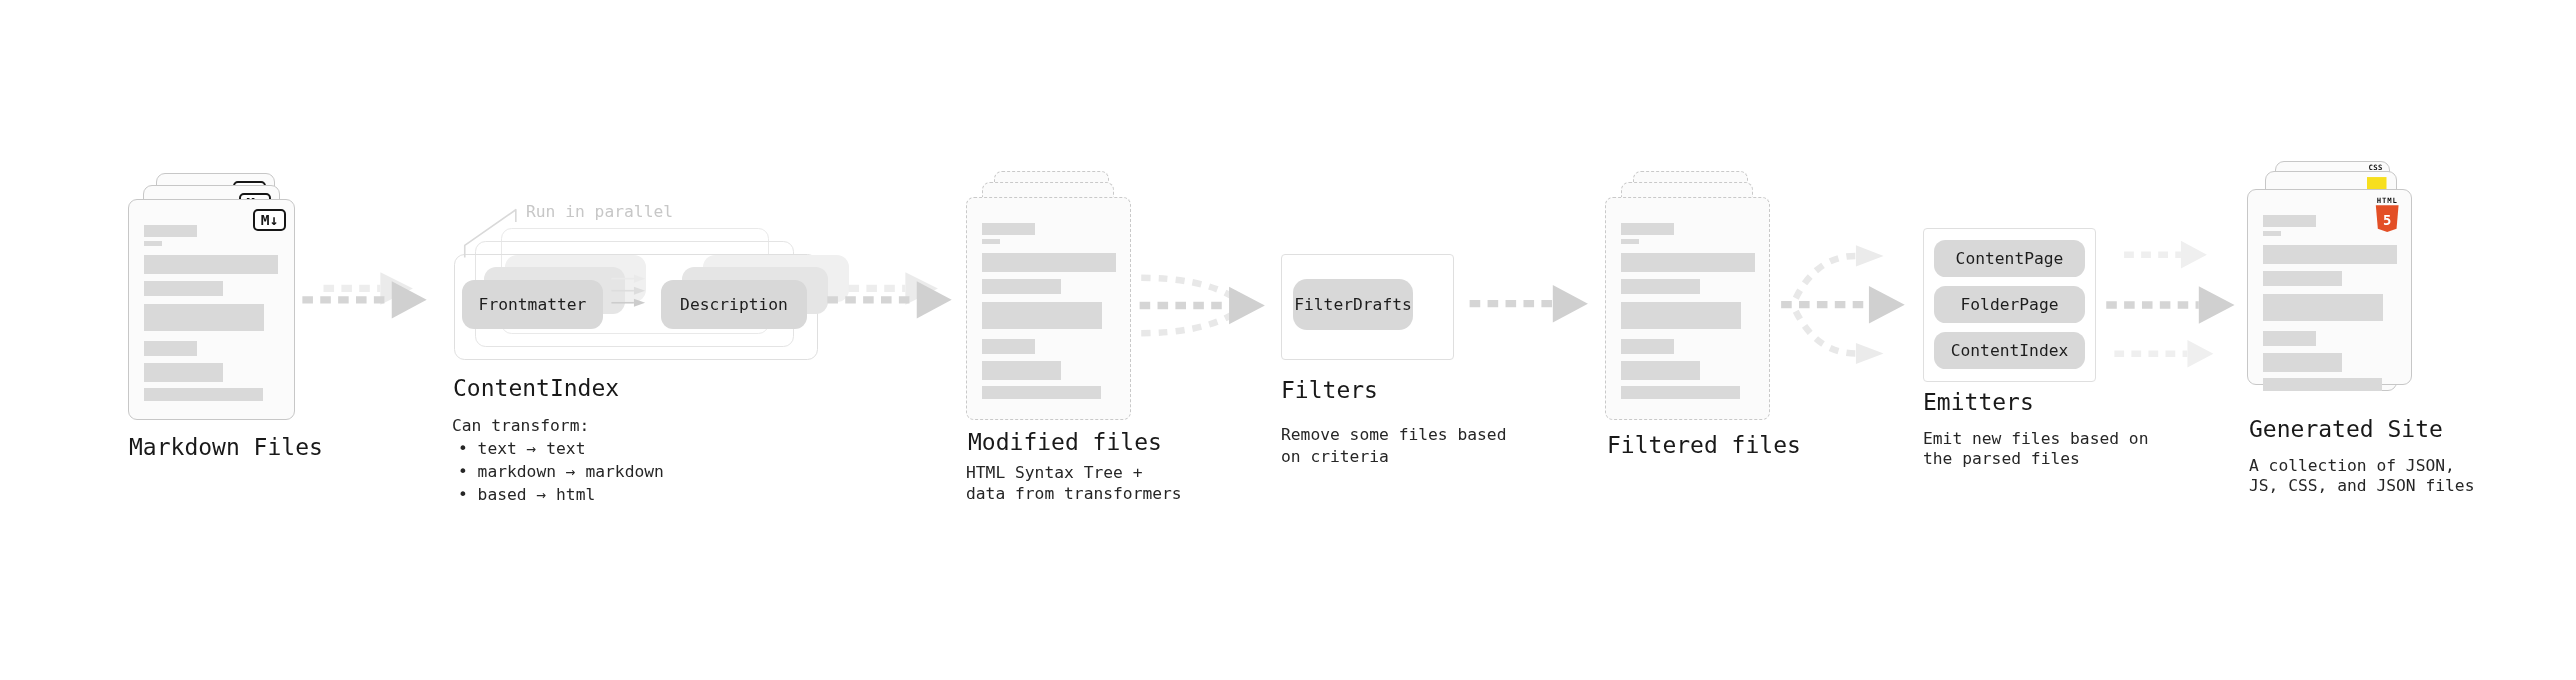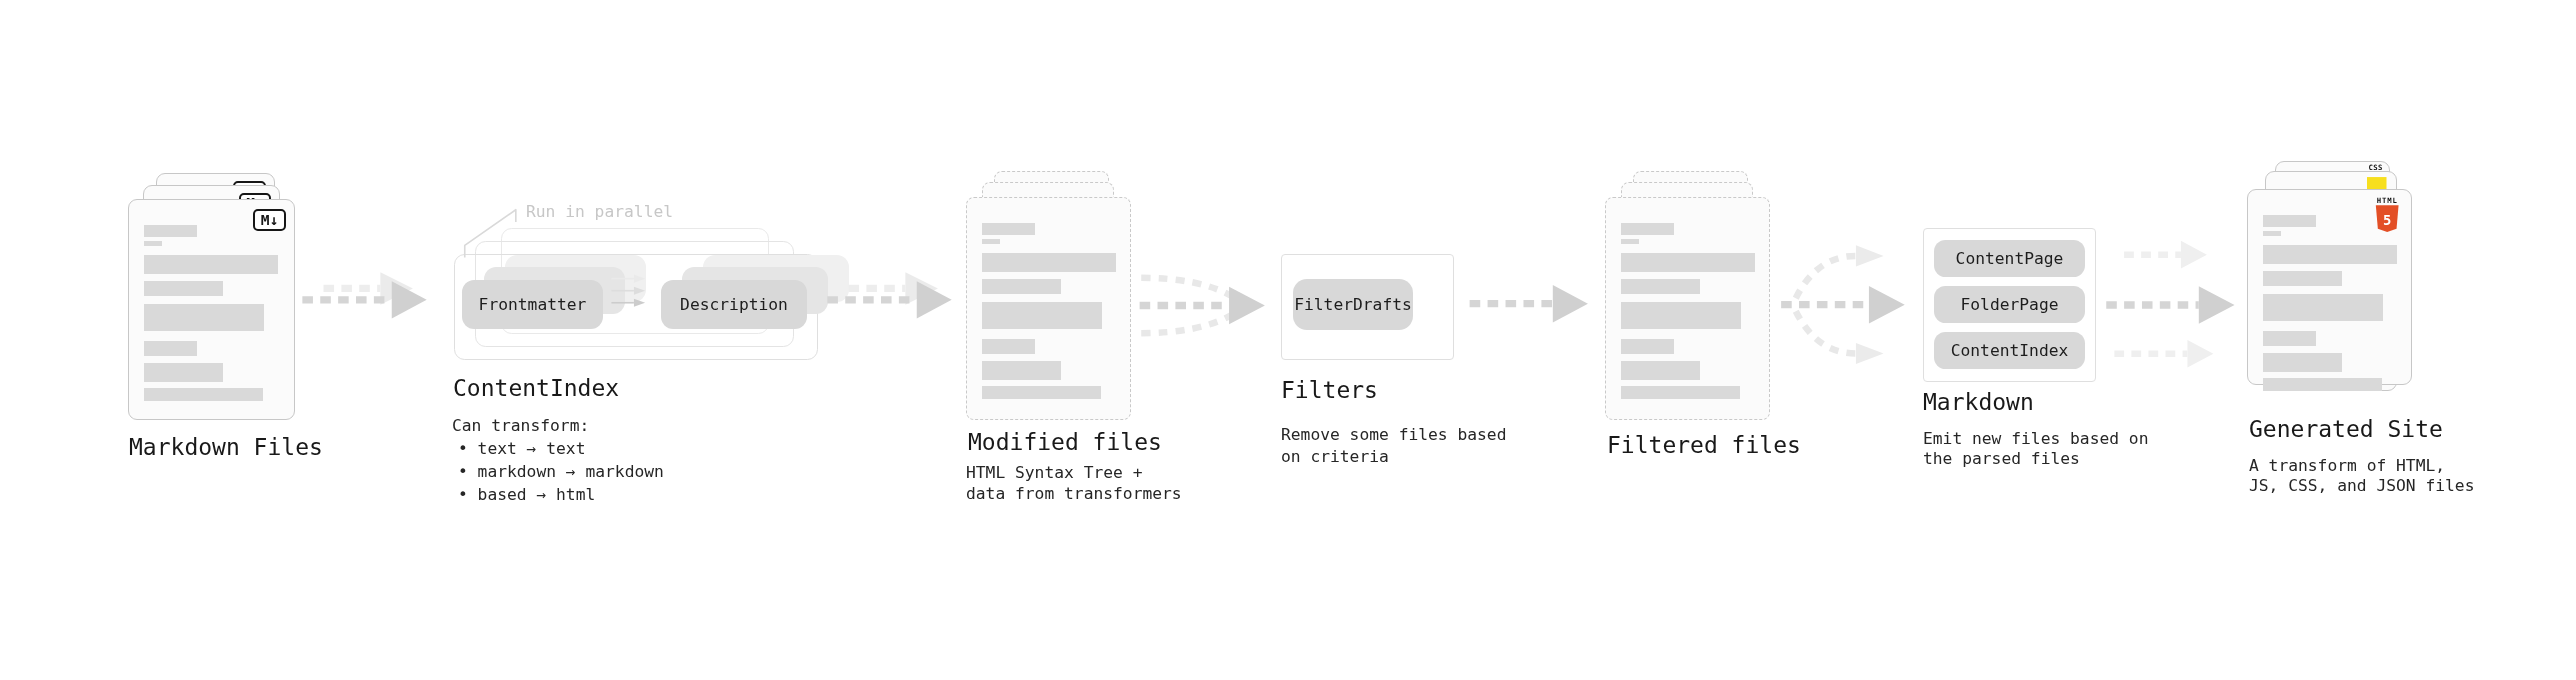--- a/index.html
+++ b/index.html
@@ -226,21 +226,21 @@
   <polygon class="hd-light" points="92,129 126,142 92,155"></polygon>
   <line class="dl dl-dark" x1="0" y1="82" x2="108" y2="82"></line>
   <polygon class="hd-dark" points="108,59 152,82 108,105"></polygon>
 </svg>
 
 <div class="panel emitters-list" style="left:1923px;top:228px;width:173px;height:154px">
   <div class="node">ContentPage</div>
   <div class="node">FolderPage</div>
   <div class="node">ContentIndex</div>
 </div>
-<div class="stage-title" style="left:1923px;top:389px">Markdown</div>
+<div class="stage-title" style="left:1923px;top:389px">Emitters</div>
 <div class="stage-desc" style="left:1923px;top:429px;line-height:20.3px">
   <div>Emit new files based on</div>
   <div>the parsed files</div>
 </div>
 
 <svg class="abs" style="left:2103px;top:236px" width="138" height="138" viewBox="0 0 170 170">
   <line x1="26" y1="23" x2="96" y2="23" stroke="#efefef" stroke-width="8" stroke-dasharray="12 9"></line>
   <polygon points="96,6 128,23 96,40" fill="#efefef"></polygon>
   <line x1="14" y1="145" x2="104" y2="145" stroke="#efefef" stroke-width="8" stroke-dasharray="12 9"></line>
   <polygon points="104,128 136,145 104,162" fill="#efefef"></polygon>
@@ -277,16 +277,16 @@
     <div class="bar b3"></div>
     <div class="bar b4"></div>
     <div class="bar b5"></div>
     <div class="bar b6"></div>
     <div class="bar b7"></div>
     <div class="bar b8"></div>
   </div>
 </div>
 <div class="stage-title" style="left:2249px;top:416px">Generated Site</div>
 <div class="stage-desc" style="left:2249px;top:456px;line-height:20.3px">
-  <div>A transform of HTML,</div>
+  <div>A collection of JSON,</div>
   <div>JS, CSS, and JSON files</div>
 </div>
 
 
 </body></html>

